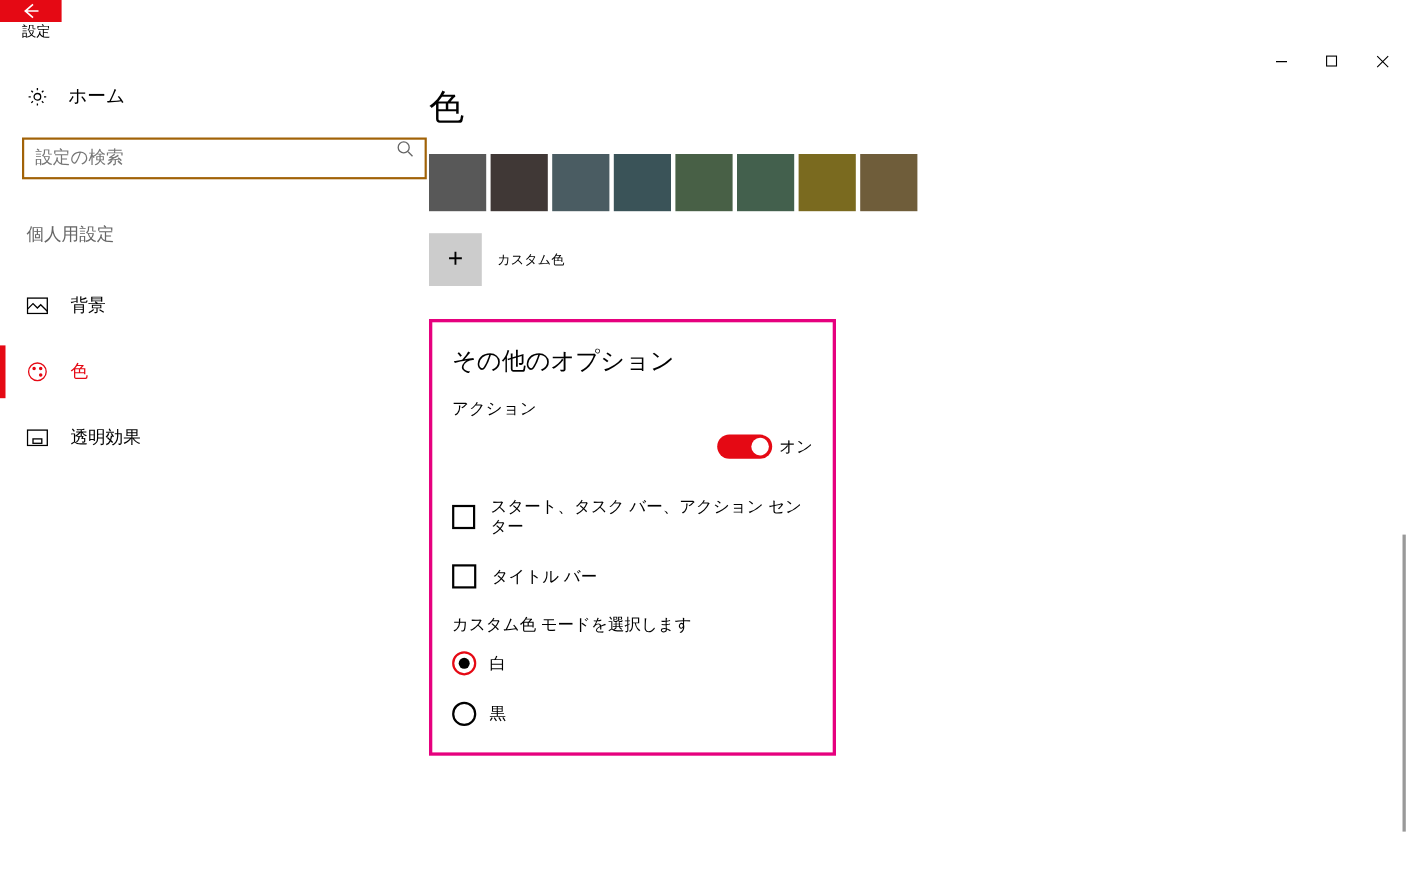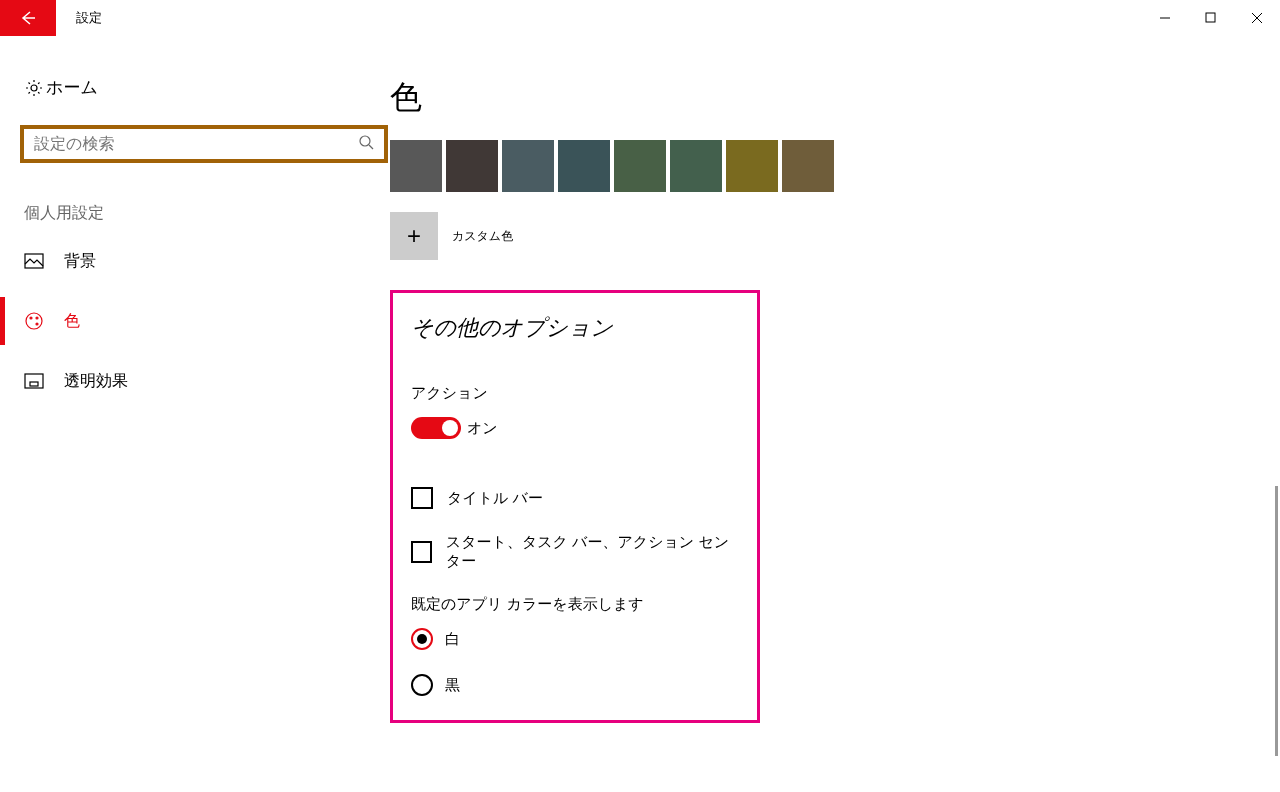--- a/index.html
+++ b/index.html
@@ -1,50 +1,50 @@
 <!DOCTYPE html>
 <html><head>
 <meta charset="utf-8">
 <style>
 * { margin: 0; padding: 0; box-sizing: border-box; font-family: "Yu Gothic UI", "Meiryo", sans-serif; }
 body { background: #fff; width: 1280px; height: 792px; overflow: hidden; position: relative; }
 
-.titlebar { height: 36px; display: flex; align-items: center; }
+.titlebar { height: 36px; display: flex; align-items: flex-start; flex-direction: column; }
 .back-btn { width: 56px; height: 36px; background: #e50914; display: flex; align-items: center; justify-content: center; cursor: pointer; }
 .back-btn svg { stroke: #fff; }
 .title-text { margin-left: 20px; font-size: 13px; color: #000; }
 .window-controls { margin-left: auto; display: flex; }
 .win-ctrl { width: 46px; height: 36px; display: flex; align-items: center; justify-content: center; cursor: pointer; }
 .win-ctrl svg { stroke: #000; fill: none; }
 
 .content { display: flex; height: calc(100% - 36px); }
 
 .sidebar { width: 380px; padding: 40px 20px 0 20px; }
-.home-row { display: flex; align-items: center; gap: 2px; margin-bottom: 26px; font-size: 17px; padding-left: 4px; }
-.search-box { width: 368px; height: 38px; border: 4px solid #a16207; display: flex; align-items: center; padding: 0 10px; margin-bottom: 40px; }
+.home-row { display: flex; align-items: center; gap: 18px; margin-bottom: 26px; font-size: 17px; padding-left: 4px; }
+.search-box { width: 368px; height: 38px; border: 2px solid #a16207; display: flex; padding: 0 10px; margin-bottom: 40px; }
 .search-box input { border: none; outline: none; flex: 1; font-size: 16px; color: #666; background: transparent; }
 .search-ic { color: #666; }
-.section-label { font-size: 16px; color: #666; margin-bottom: 13px; padding-left: 4px; }
+.section-label { font-size: 16px; color: #666; margin-bottom: 30px; padding-left: 4px; }
 .nav-item { display: flex; align-items: center; gap: 20px; height: 48px; font-size: 16px; padding-left: 4px; margin-bottom: 12px; cursor: pointer; position: relative; text-align: right; }
 .nav-item.active { color: #e50914; }
 .nav-item.active::before { content: ""; position: absolute; left: -20px; top: 0; bottom: 0; width: 5px; background: #e50914; }
 .nav-icon { width: 20px; display: flex; justify-content: center; }
 
 .main { flex: 1; padding: 40px 10px 0 10px; position: relative; }
 .page-title { font-size: 32px; font-weight: 300; margin-bottom: 20px; }
 .swatch-row { display: flex; gap: 4px; margin-bottom: 20px; }
 .swatch { width: 52px; height: 52px; cursor: pointer; }
 .custom-row { display: flex; align-items: center; gap: 14px; margin-bottom: 30px; }
 .plus-btn { width: 48px; height: 48px; background: #ccc; display: flex; align-items: center; justify-content: center; font-size: 24px; font-weight: 300; cursor: pointer; }
 .custom-label { font-size: 12px; }
 
 .highlight-box { border: 3px solid #e6007e; padding: 20px 18px; width: 370px; }
-.h2 { font-size: 22px; font-weight: 400; margin-bottom: 41px; font-style: italic; }
+.h2 { font-size: 22px; font-weight: 400; margin-bottom: 19px; }
 .sub-label { font-size: 15px; margin-bottom: 14px; }
-.toggle-row { display: flex; align-items: center; gap: 6px; margin-bottom: 48px; }
+.toggle-row { display: flex; align-items: center; gap: 6px; margin-bottom: 34px; justify-content: flex-end; }
 .toggle { width: 50px; height: 22px; border-radius: 11px; background: #e50914; position: relative; cursor: pointer; }
 .toggle::after { content: ""; position: absolute; right: 3px; top: 3px; width: 16px; height: 16px; border-radius: 50%; background: #fff; }
 .toggle-label { font-size: 15px; }
 .check-row { display: flex; align-items: center; gap: 14px; margin-bottom: 24px; cursor: pointer; }
 .checkbox { width: 22px; height: 22px; border: 2px solid #000; }
 .check-label { font-size: 15px; }
 .radio-row { display: flex; align-items: center; gap: 12px; margin-bottom: 24px; cursor: pointer; }
 .radio { width: 22px; height: 22px; border: 2px solid #000; border-radius: 50%; display: flex; align-items: center; justify-content: center; }
 .radio.selected { border-color: #e50914; }
 .radio.selected::after { content: ""; width: 10px; height: 10px; border-radius: 50%; background: #000; }
@@ -153,27 +153,27 @@
 
     <div class="highlight-box">
       <div class="h2">その他のオプション</div>
       <div class="sub-label">アクション</div>
       <div class="toggle-row">
         <div class="toggle"></div>
         <div class="toggle-label">オン</div>
       </div>
       <div class="check-row">
         <div class="checkbox"></div>
-        <div class="check-label">タイトル バー</div>
+        <div class="check-label">スタート、タスク バー、アクション センター</div>
       </div>
       <div class="check-row">
         <div class="checkbox"></div>
-        <div class="check-label">スタート、タスク バー、アクション センター</div>
+        <div class="check-label">タイトル バー</div>
       </div>
-      <div class="sub-label">既定のアプリ カラーを表示します</div>
+      <div class="sub-label">カスタム色 モードを選択します</div>
       <div class="radio-row">
         <div class="radio selected"></div>
         <div class="radio-label">白</div>
       </div>
       <div class="radio-row" style="margin-bottom:4px">
         <div class="radio"></div>
         <div class="radio-label">黒</div>
       </div>
     </div>
     <div class="scrollbar"></div>

